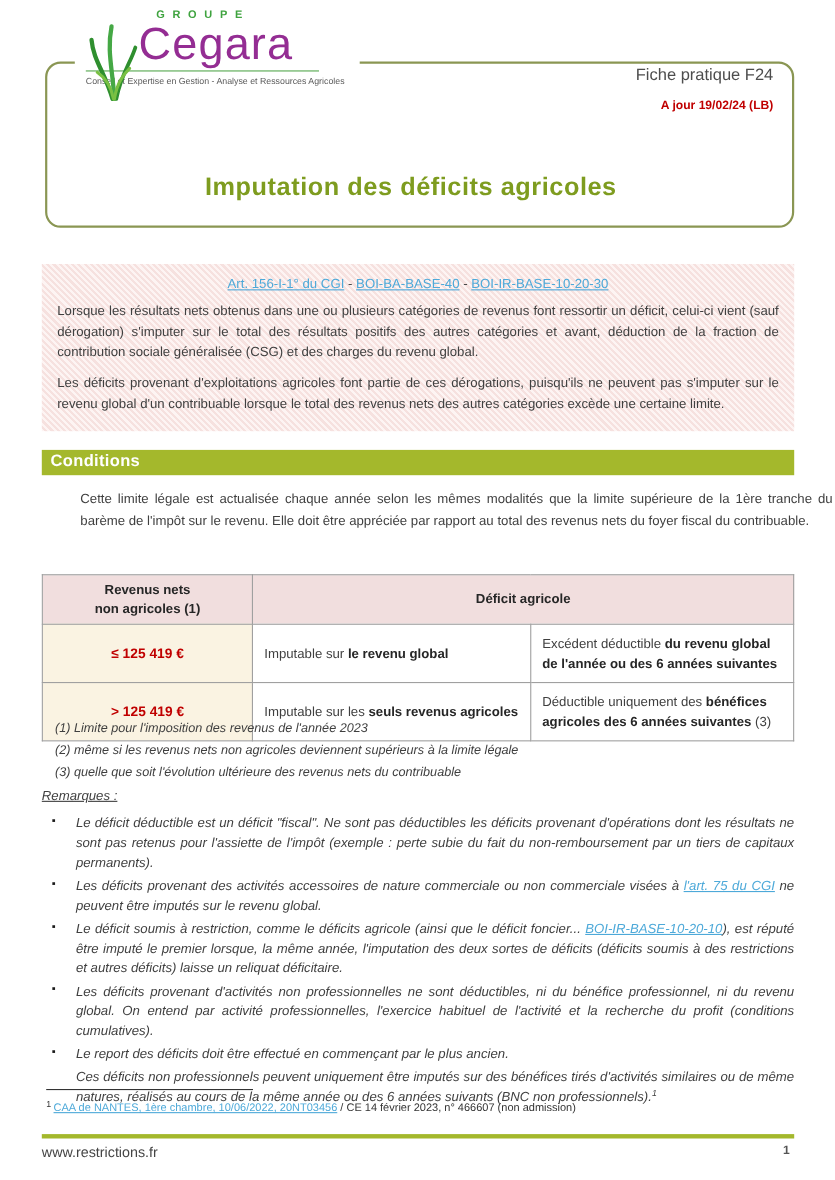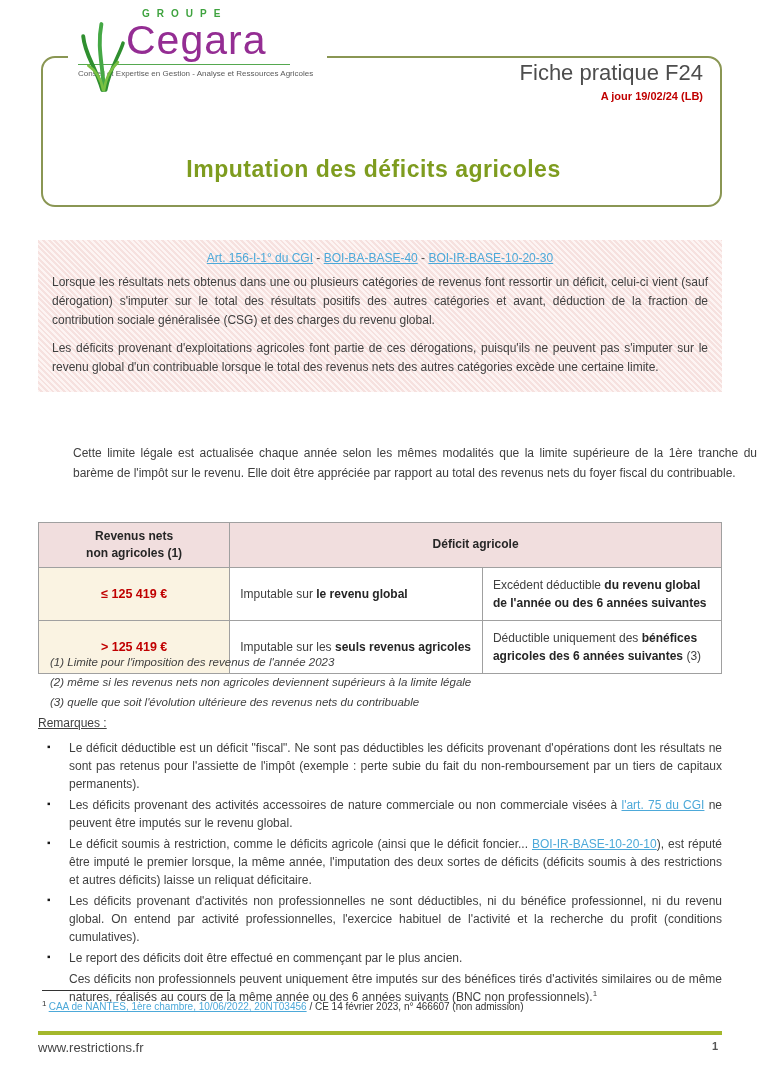--- a/index.html
+++ b/index.html
@@ -25,21 +25,21 @@
   }
   .logo-brand {
     margin-left:48px; color:#942d93; font-size:41px; line-height:1.05;
     display:block; letter-spacing:1px;
   }
   .logo-rule { margin-top:2px; border-top:1px solid #55a84f; width:212px; }
   .logo-tagline {
     display:block; margin-top:4px; font-size:8px; color:#5a5a5a; white-space:nowrap;
   }
   .doc-ref {
-    position:absolute; right:56px; top:60px; font-size:22px; color:#4d4d4d;
+    position:absolute; right:56px; top:60px; font-size:15px; color:#4d4d4d;
   }
   .updated {
     position:absolute; right:56px; top:90px; font-size:11px; color:#c00000; font-weight:bold;
   }
   .title {
     position:absolute; left:0; right:12px; top:156px; text-align:center;
     color:#7e9c1f; font-size:23px; font-weight:bold; letter-spacing:0.5px;
   }
 
   
@@ -84,21 +84,21 @@
   .cell-body { padding:8px 10px; background:#ffffff; line-height:1.5; }
   .tbl tbody tr { height:53px; }
   .cell-body b { color:#262626; }
   .col-mid { width:37%; }
   .col-right { width:35%; }
 
   .tbl-notes { position:absolute; left:50px; top:656px; font-size:11.5px; font-style:italic; color:#3f3f3f; }
   .tbl-notes div { margin-bottom:8px; }
 
   
-  .remarks { position:absolute; left:38px; top:716px; width:684px; }
+  .remarks { position:absolute; left:38px; top:716px; width:684px;font-style:italic; }
   .remarks-heading { text-decoration:underline; font-size:12px; margin-bottom:9px; color:#3f3f3f; }
   .remarks ul { list-style:none; }
   .remarks li {
     position:relative; padding-left:31px; margin-bottom:3px;
     font-size:12px; line-height:1.5; text-align:justify;
   }
   .remarks li::before {
     content:"▪"; position:absolute; left:9px; top:0px; font-size:10px; color:#1a1a1a;
   }
   .bullet-cont { padding-left:31px; font-size:12px; line-height:1.5; text-align:justify; margin-bottom:3px; }
@@ -146,20 +146,21 @@
   <div class="title">Imputation des déficits agricoles</div>
 
   <div class="intro">
     <div class="intro-links">
       <a>Art. 156-I-1° du CGI</a><span class="link-sep"> - </span><a>BOI-BA-BASE-40</a><span class="link-sep"> - </span><a>BOI-IR-BASE-10-20-30</a>
     </div>
     <p>Lorsque les résultats nets obtenus dans une ou plusieurs catégories de revenus font ressortir un déficit, celui-ci vient (sauf dérogation) s'imputer sur le total des résultats positifs des autres catégories et avant, déduction de la fraction de contribution sociale généralisée (CSG) et des charges du revenu global.</p>
     <p>Les déficits provenant d'exploitations agricoles font partie de ces dérogations, puisqu'ils ne peuvent pas s'imputer sur le revenu global d'un contribuable lorsque le total des revenus nets des autres catégories excède une certaine limite.</p>
   </div>
 
+  <div class="cond-bar">Conditions</div>
   <p class="cond-para">Cette limite légale est actualisée chaque année selon les mêmes modalités que la limite supérieure de la 1ère tranche du barème de l'impôt sur le revenu. Elle doit être appréciée par rapport au total des revenus nets du foyer fiscal du contribuable.</p>
 
   <table class="tbl">
     <thead>
       <tr>
         <th class="th-col1">Revenus nets
 non agricoles (1)</th>
         <th colspan="2">Déficit agricole</th>
       </tr>
     </thead>

